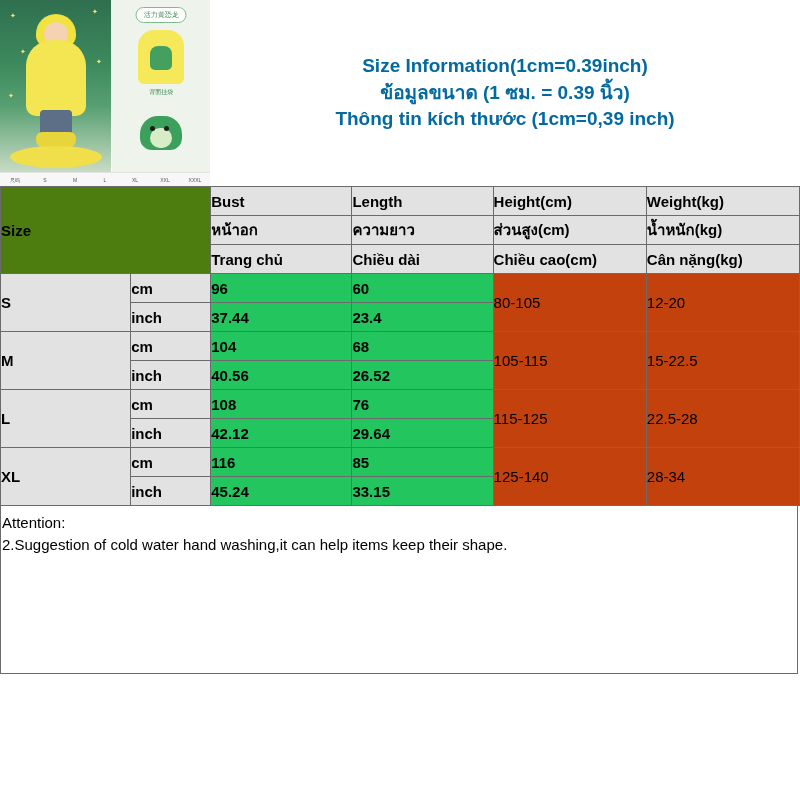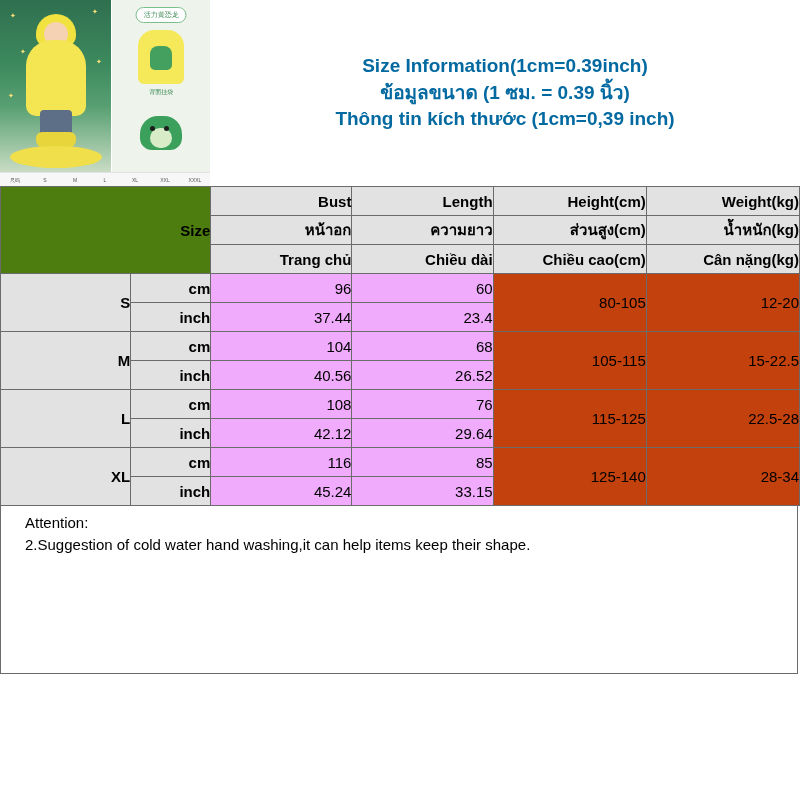--- a/index.html
+++ b/index.html
@@ -237,21 +237,21 @@
   }
 
   
   .tbl {
     border-collapse: collapse;
     width: 800px;
     table-layout: fixed;
   }
   .tbl td {
     border: 1px solid #6b6b6b;
-    text-align: right;
+    text-align: left;
     vertical-align: middle;
     font-size: 15px;
     padding: 0;
     height: 28px;
   }
   .head-cell {
     background: #e2e2e2;
     font-weight: bold;
     font-size: 16px;
   }
@@ -264,35 +264,36 @@
     background: #e2e2e2;
     font-weight: bold;
     font-size: 17px;
   }
   .unit-cell {
     background: #e2e2e2;
     font-weight: bold;
     font-size: 14px;
   }
   .val-cell {
-    background: #f0abfc;
+    background: #22c55e;
     font-size: 15px;
+    font-weight: bold;
   }
   .rng-cell {
     background: #c2410c;
     font-size: 15px;
   }
 
   
   .attention {
     border: 1px solid #6b6b6b;
     border-top: none;
     width: 798px;
     box-sizing: border-box;
-    padding: 6px 8px 10px 24px;
+    padding: 6px 8px 10px 1px;
     font-size: 15px;
     line-height: 1.45;
     height: 168px;
   }
   .attention div {
     white-space: nowrap;
   }
 </style>
 </head>
 <body>

